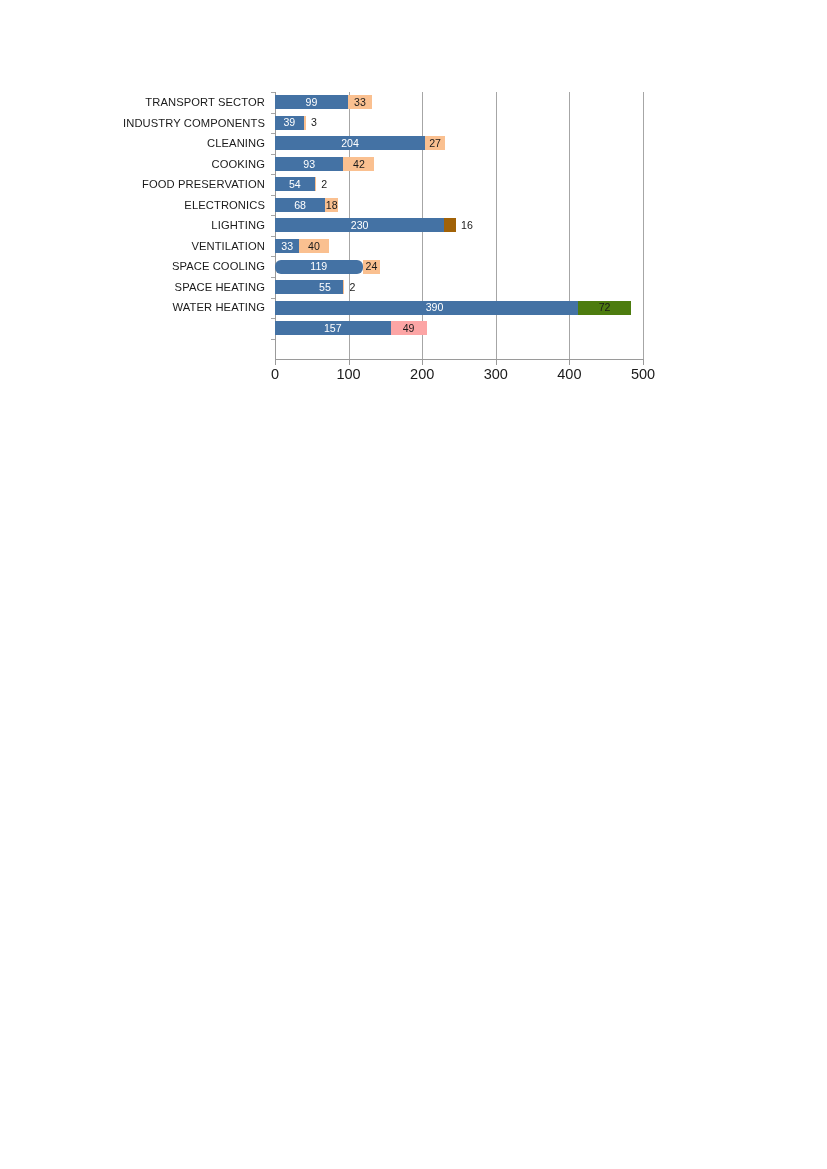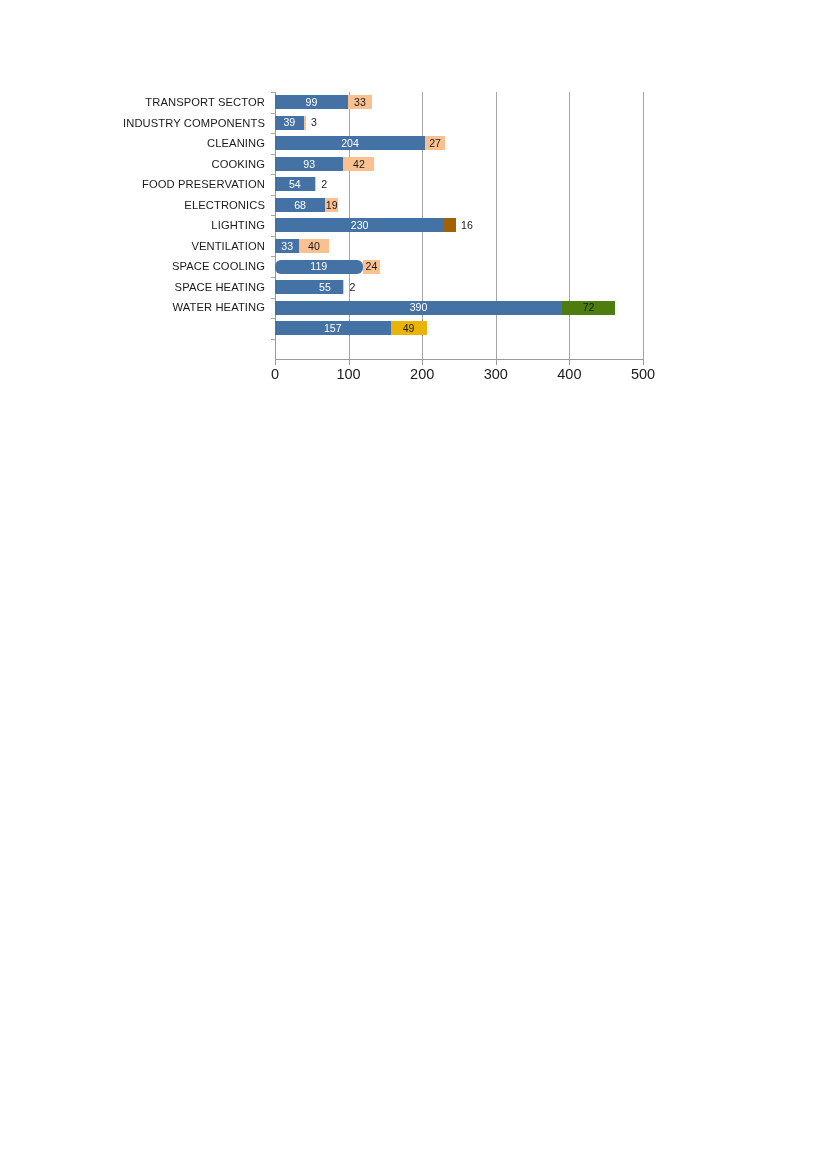--- a/index.html
+++ b/index.html
@@ -249,21 +249,21 @@
               <span class="seg-label outside">2</span>
             </div>
           </div>
         </div>
         <div class="bar-row">
           <div class="bar-track">
             <div class="seg seg-1" style="width: 50.048px; background: rgb(68, 114, 164);">
               <span class="seg-label">68</span>
             </div>
             <div class="seg seg-2" style="width: 13.248px; background: rgb(250, 192, 144);">
-              <span class="seg-label">19</span>
+              <span class="seg-label">18</span>
             </div>
           </div>
         </div>
         <div class="bar-row">
           <div class="bar-track">
             <div class="seg seg-1" style="width: 169.28px; background: rgb(68, 114, 164);">
               <span class="seg-label">230</span>
             </div>
             <div class="seg seg-2" style="width: 11.776px; background: #a16207;">
               <span class="seg-label outside">16</span>
@@ -295,34 +295,34 @@
             <div class="seg seg-1" style="width: 36px; background: rgb(68, 114, 164); padding-left: 32px;">
               <span class="seg-label">55</span>
             </div>
             <div class="seg seg-2" style="width: 1.472px; background: rgb(250, 192, 144);">
               <span class="seg-label outside">2</span>
             </div>
           </div>
         </div>
         <div class="bar-row">
           <div class="bar-track">
-            <div class="seg seg-1" style="width: 287.04px; background: rgb(68, 114, 164);">
+            <div class="seg seg-1" style="width: 287.04px; background: rgb(68, 114, 164); padding-left: 16px;">
               <span class="seg-label">390</span>
             </div>
             <div class="seg seg-2" style="width: 52.992px; background: #4d7c0f; text-align: right;">
               <span class="seg-label">72</span>
             </div>
           </div>
         </div>
         <div class="bar-row">
           <div class="bar-track">
             <div class="seg seg-1" style="width: 115.552px; background: rgb(68, 114, 164);">
               <span class="seg-label">157</span>
             </div>
-            <div class="seg seg-2" style="width: 36.064px; background: #eab308;">
+            <div class="seg seg-2" style="width: 36.064px; background: #fca5a5;">
               <span class="seg-label">49</span>
             </div>
           </div>
         </div>
       </div>
   </div>
 
   <div class="value-axis-line"></div>
   <div class="value-ticks">
       <div class="value-tick" style="left: 0px;"></div>

